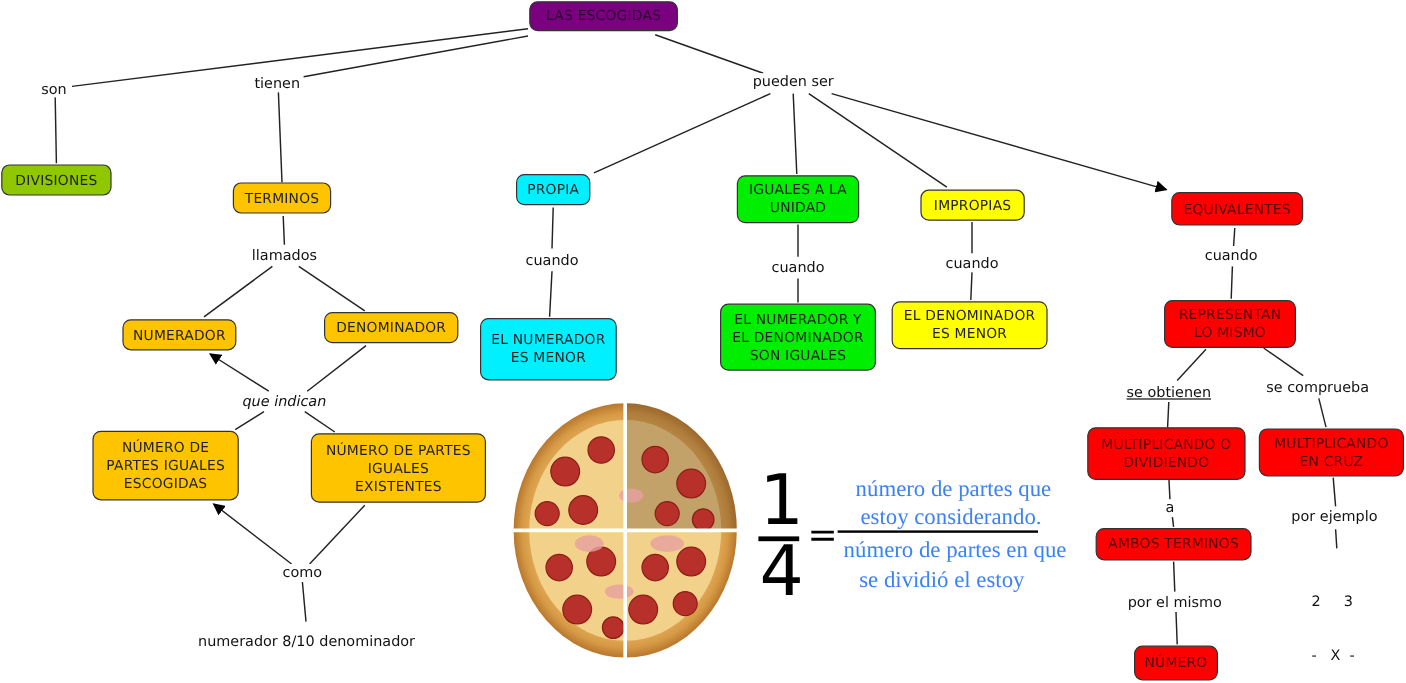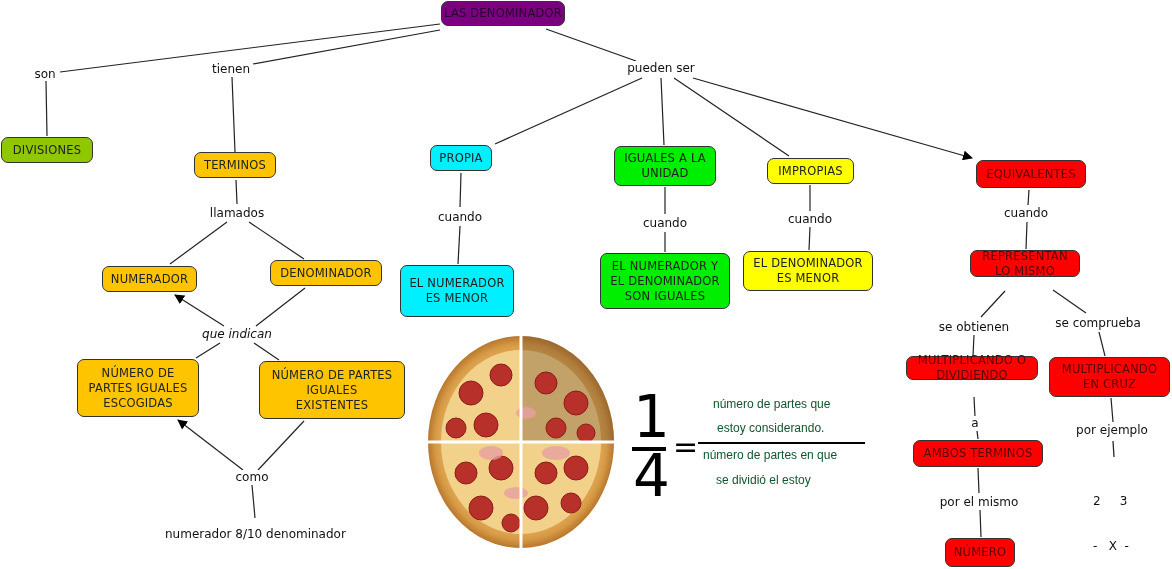--- a/index.html
+++ b/index.html
@@ -17,21 +17,21 @@
   .purple { background: #7b0080; color: #2a0030; }
   .green1 { background: #8fc800; }
   .orange { background: #ffc400; }
   .cyan   { background: #00f0ff; }
   .green2 { background: #00ee00; }
   .yellow { background: #ffff00; }
   .red    { background: #ff0000; color: #5a0000; }
   #pizza { position: absolute; left: 426px; top: 333px; width: 190px; height: 218px; }
   #fraction { position: absolute; left: 630px; top: 385px; width: 245px; height: 120px; }
   .frac-num { position: absolute; font-size: 58px; line-height: 58px; color: #000; font-family: "DejaVu Sans", sans-serif; }
-  .frac-text { position: absolute; font-size: 12px; color: #14532d; white-space: nowrap; font-family: Liberation Sans, sans-serif; }
+  .frac-text { position: absolute; font-size: 19px; color: #3b82f6; white-space: nowrap; font-family: Liberation Serif, serif; }
 </style>
 </head>
 <body>
 
 <svg id="links" viewBox="0 0 1172 569">
   <defs>
     <marker id="arrow" markerWidth="10" markerHeight="10" refX="9" refY="5" orient="auto" markerUnits="userSpaceOnUse">
       <path d="M0,0 L10,5 L0,10 z" fill="#000"></path>
     </marker>
   </defs>
@@ -76,21 +76,21 @@
     <line x1="1099" y1="332" x2="1105" y2="356"></line>
     <line x1="974" y1="397" x2="975" y2="417"></line>
     <line x1="977" y1="431" x2="978" y2="439"></line>
     <line x1="978" y1="468" x2="979" y2="493"></line>
     <line x1="980" y1="510" x2="981" y2="537"></line>
     <line x1="1111" y1="398" x2="1113" y2="422"></line>
     <line x1="1113" y1="441" x2="1114" y2="457"></line>
   </g>
 </svg>
 
-<div class="node purple" style="left:441px;top:1px;width:124px;height:25px;">LAS DENOMINADOR</div>
+<div class="node purple" style="left:441px;top:1px;width:124px;height:25px;">LAS ESCOGIDAS</div>
 <div class="node green1" style="left:1px;top:137px;width:92px;height:26px;">DIVISIONES</div>
 <div class="node orange" style="left:194px;top:152px;width:82px;height:26px;">TERMINOS</div>
 <div class="node orange" style="left:102px;top:266px;width:95px;height:26px;">NUMERADOR</div>
 <div class="node orange" style="left:270px;top:260px;width:112px;height:26px;">DENOMINADOR</div>
 <div class="node orange" style="left:77px;top:359px;width:122px;height:58px;">NÚMERO DE
 PARTES IGUALES
 ESCOGIDAS</div>
 <div class="node orange" style="left:259px;top:361px;width:146px;height:58px;">NÚMERO DE PARTES
 IGUALES
 EXISTENTES</div>
@@ -103,40 +103,40 @@
 UNIDAD</div>
 <div class="node green2" style="left:600px;top:253px;width:130px;height:56px;">EL NUMERADOR Y
 EL DENOMINADOR
 SON IGUALES</div>
 
 <div class="node yellow" style="left:767px;top:158px;width:87px;height:26px;">IMPROPIAS</div>
 <div class="node yellow" style="left:743px;top:251px;width:130px;height:40px;">EL DENOMINADOR
 ES MENOR</div>
 
 <div class="node red" style="left:976px;top:160px;width:110px;height:28px;">EQUIVALENTES</div>
-<div class="node red" style="left:970px;top:250px;width:110px;height:27px;">REPRESENTAN
+<div class="node red" style="left:970px;top:250px;width:110px;height:40px;">REPRESENTAN
 LO MISMO</div>
-<div class="node red" style="left:906px;top:356px;width:132px;height:24px;">MULTIPLICANDO O
+<div class="node red" style="left:906px;top:356px;width:132px;height:44px;">MULTIPLICANDO O
 DIVIDIENDO</div>
 <div class="node red" style="left:913px;top:440px;width:130px;height:27px;">AMBOS TERMINOS</div>
 <div class="node red" style="left:945px;top:538px;width:70px;height:29px;">NÚMERO</div>
 <div class="node red" style="left:1049px;top:357px;width:121px;height:40px;">MULTIPLICANDO
 EN CRUZ</div>
 
 <span class="link-label" style="left:45px;top:74px;">son</span>
 <span class="link-label" style="left:231px;top:69px;">tienen</span>
 <span class="link-label" style="left:661px;top:68px;text-align:center;">pueden ser</span>
 <span class="link-label" style="left:237px;top:213px;">llamados</span>
 <span class="link-label" style="left:237px;top:334px;font-style:italic;">que indican</span>
 <span class="link-label" style="left:252px;top:477px;">como</span>
 <span class="link-label" style="left:460px;top:217px;">cuando</span>
 <span class="link-label" style="left:665px;top:223px;">cuando</span>
 <span class="link-label" style="left:810px;top:219px;">cuando</span>
 <span class="link-label" style="left:1026px;top:213px;">cuando</span>
-<span class="link-label" style="left:974px;top:327px;">se obtienen</span>
+<span class="link-label" style="left:974px;top:327px;text-decoration:underline;">se obtienen</span>
 <span class="link-label" style="left:1098px;top:323px;">se comprueba</span>
 <span class="link-label" style="left:975px;top:423px;">a</span>
 <span class="link-label" style="left:979px;top:502px;">por el mismo</span>
 <span class="link-label" style="left:1112px;top:430px;">por ejemplo</span>
 
 <span class="free-text" style="left:165px;top:527px;">numerador 8/10 denominador</span>
 
 <div class="cross" style="left:1093px;top:464px;">
   <div>2     3</div>
   <div>-   X  -</div>

